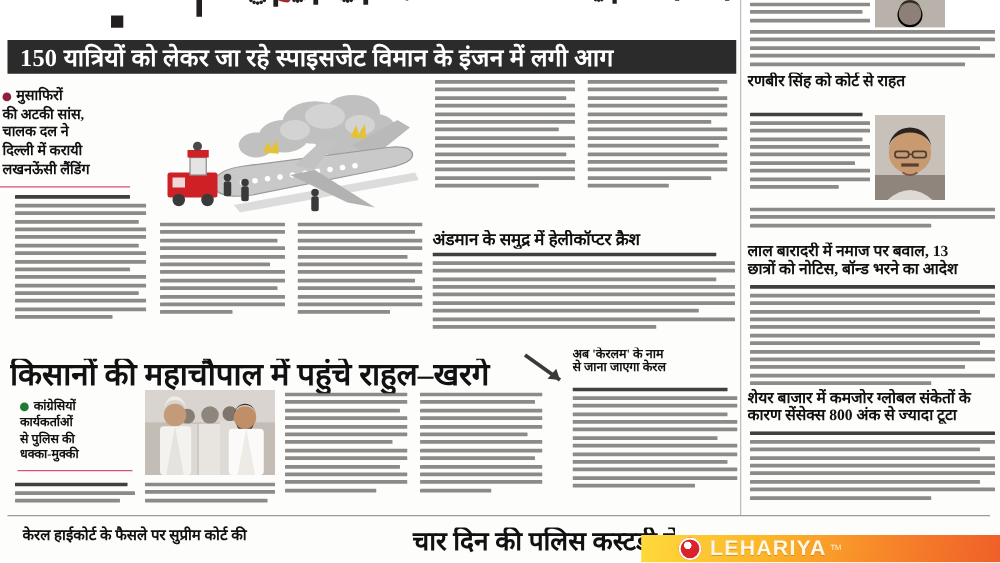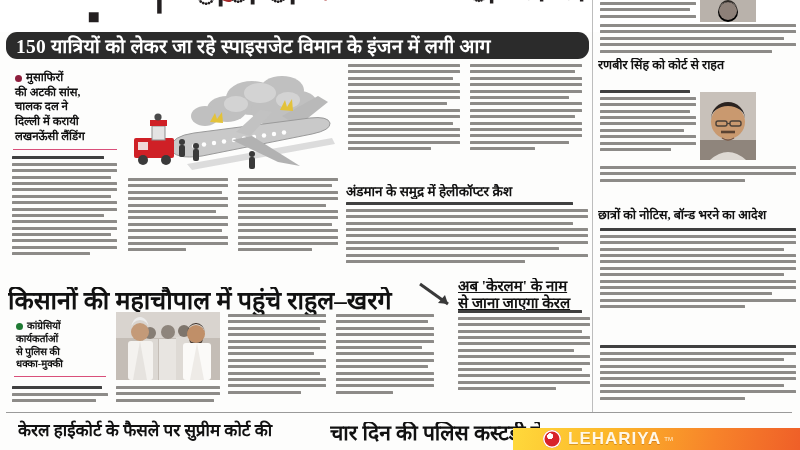--- a/index.html
+++ b/index.html
@@ -120,25 +120,25 @@
     <div class="mh-red" style="left:200px;top:-12px;width:34px;height:9px;transform:rotate(28deg);"></div>
     <div class="mh-red" style="left:308px;top:-16px;width:26px;height:9px;transform:rotate(62deg);"></div>
 
     <div class="mh-glyph" style="left:470px;top:-22px;font-size:30px;">ी</div>
     <div class="mh-glyph" style="left:520px;top:-24px;font-size:30px;">ा</div>
     <div class="mh-glyph" style="left:560px;top:-24px;font-size:30px;">ा</div>
   </div>
 
   <div class="rule-v" style="left:592px;top:0;height:412px;"></div>
 
-  <div class="blackbar" style="left:6px;top:32px;width:583px;height:27px;font-size:19.5px;border-radius:11px;">
+  <div class="blackbar" style="left:6px;top:32px;width:583px;height:27px;font-size:19.5px;">
     <span>150 यात्रियों को लेकर जा रहे स्पाइसजेट विमान के इंजन में लगी आग</span>
   </div>
 
-  <div class="kicker" style="left:13px;top:68px;width:104px;">
+  <div class="kicker" style="left:0;top:68px;width:104px;">
     <div class="ktext" style="font-size:11.5px;">
       <span class="bullet" style="background:#8e1f3d"></span><span>मुसाफिरों</span><br>
       <span>की अटकी सांस,</span><br>
       <span>चालक दल ने</span><br>
       <span>दिल्ली में करायी</span><br>
       <span>लखनऊेंसी लैंडिंग</span>
     </div>
   </div>
 
   <div class="plane-wrap" style="left:132px;top:76px;width:205px;height:100px;">
@@ -293,21 +293,21 @@
       <div class="ln s1"></div>
       <div class="ln s2"></div>
     <div class="ln s1"></div>
       <div class="ln s1"></div>
       <div class="ln s1"></div>
       <div class="ln s3"></div>
     <div class="ln s1"></div>
       <div class="ln s4"></div>
   </div>
 
-  <div class="hl-black" style="left:458px;top:278px;width:136px;font-size:15px;white-space:normal;text-decoration:underline;">
+  <div class="hl-black" style="left:458px;top:278px;width:136px;font-size:10px;white-space:normal;">
     <span>अब 'केरलम' के नाम</span><br>
     <span>से जाना जाएगा केरल</span>
   </div>
   <div class="col" style="left:458px;top:310px;width:132px;height:100px;">
     <span class="srtext">नई दिल्ली।</span>
     <div class="ln lead s2"></div>
       <div class="ln s1"></div>
       <div class="ln s1"></div>
       <div class="ln s2"></div>
     <div class="ln s1"></div>
@@ -459,61 +459,65 @@
     <div class="ln s1"></div>
       <div class="ln s4"></div>
   </div>
   <div class="col" style="left:600px;top:166px;width:196px;height:26px;">
     <div class="ln s1"></div>
       <div class="ln s1"></div>
       <div class="ln s4"></div>
   </div>
 
   <div class="hl-black" style="left:598px;top:194px;width:202px;font-size:12.5px;white-space:normal;">
-    <br>
+    <span>लाल बारादरी में नमाज पर बवाल, 13</span><br>
     <span>छात्रों को नोटिस, बॉन्ड भरने का आदेश</span>
   </div>
   <div class="col" style="left:600px;top:228px;width:196px;height:92px;">
     <span class="srtext">लखनऊ।</span>
     <div class="ln lead s1"></div>
       <div class="ln s1"></div>
       <div class="ln s1"></div>
       <div class="ln s2"></div>
     <div class="ln s1"></div>
       <div class="ln s1"></div>
       <div class="ln s1"></div>
       <div class="ln s2"></div>
     <div class="ln s1"></div>
       <div class="ln s1"></div>
       <div class="ln s3"></div>
       <div class="ln s1"></div>
     <div class="ln s4"></div>
   </div>
 
+  <div class="hl-black" style="left:598px;top:311px;width:202px;font-size:12.5px;white-space:normal;">
+    <span>शेयर बाजार में कमजोर ग्लोबल संकेतों के</span><br>
+    <span>कारण सेंसेक्स 800 अंक से ज्यादा टूटा</span>
+  </div>
   <div class="col" style="left:600px;top:345px;width:196px;height:66px;">
     <span class="srtext">नई दिल्ली।</span>
     <span class="srtext">813.13</span>
     <span class="srtext">0.97</span>
     <span class="srtext">82,481.53</span>
     <span class="srtext">0.89</span>
     <span class="srtext">25,482.85</span>
     <div class="ln lead s1"></div>
       <div class="ln s1"></div>
       <div class="ln s2"></div>
       <div class="ln s1"></div>
     <div class="ln s1"></div>
       <div class="ln s1"></div>
       <div class="ln s2"></div>
       <div class="ln s1"></div>
     <div class="ln s4"></div>
   </div>
 
   <div class="rule-h" style="left:6px;top:412px;width:786px;"></div>
 
-  <div class="hl-black" style="left:18px;top:420px;width:300px;font-size:17px;white-space:normal;line-height:1.35;">
+  <div class="hl-black" style="left:18px;top:420px;width:300px;font-size:12px;white-space:normal;line-height:1.35;">
     <span>केरल हाईकोर्ट के फैसले पर सुप्रीम कोर्ट की</span><br>
   </div>
 
   <div class="hl-black" style="left:330px;top:422px;width:210px;font-size:21px;">चार दिन की पलिस कस्टडी में</div>
 
   <div class="ad" style="left:513px;top:428px;width:287px;height:22px;">
     <div class="ad-logo"></div>
     <span class="ad-word" style="font-size:17px;">LEHARIYA</span>
     <span class="ad-tm">TM</span>
   </div>

